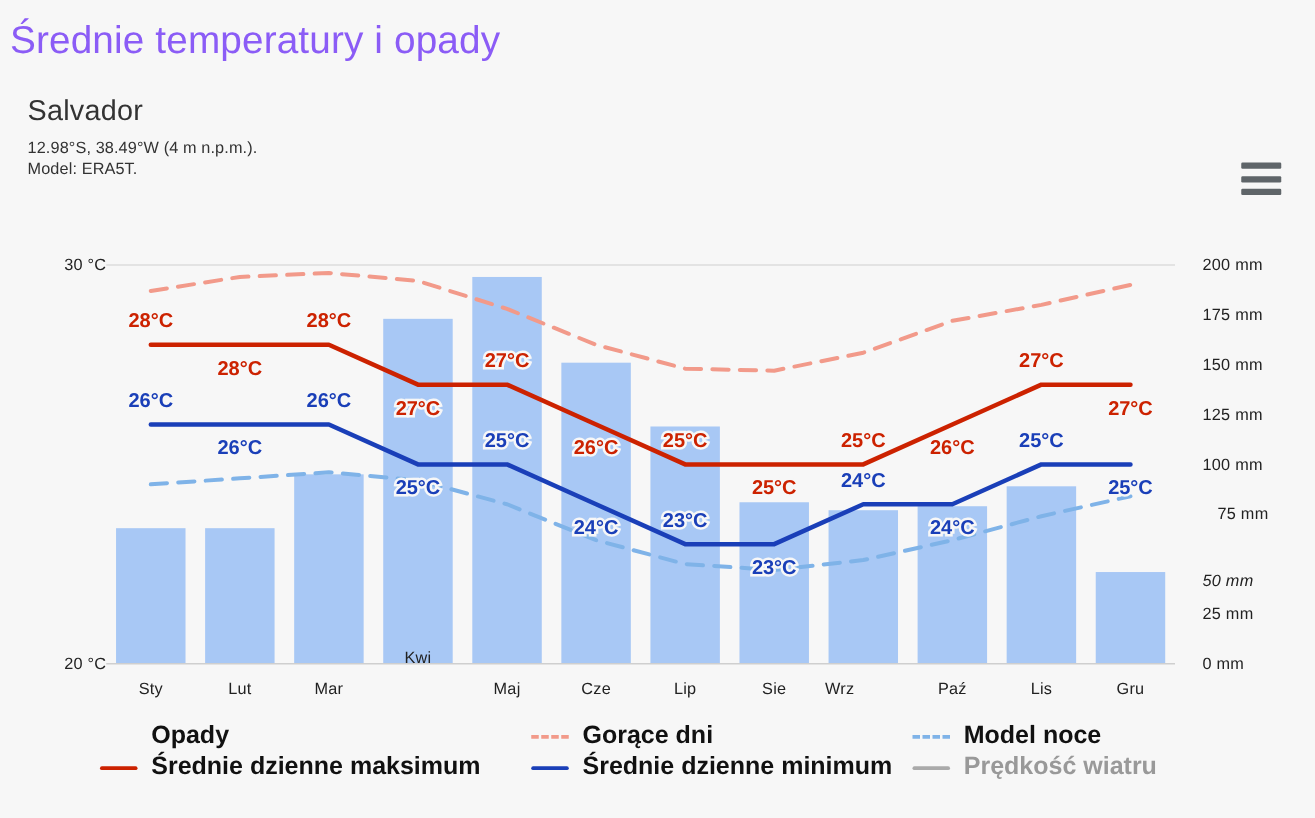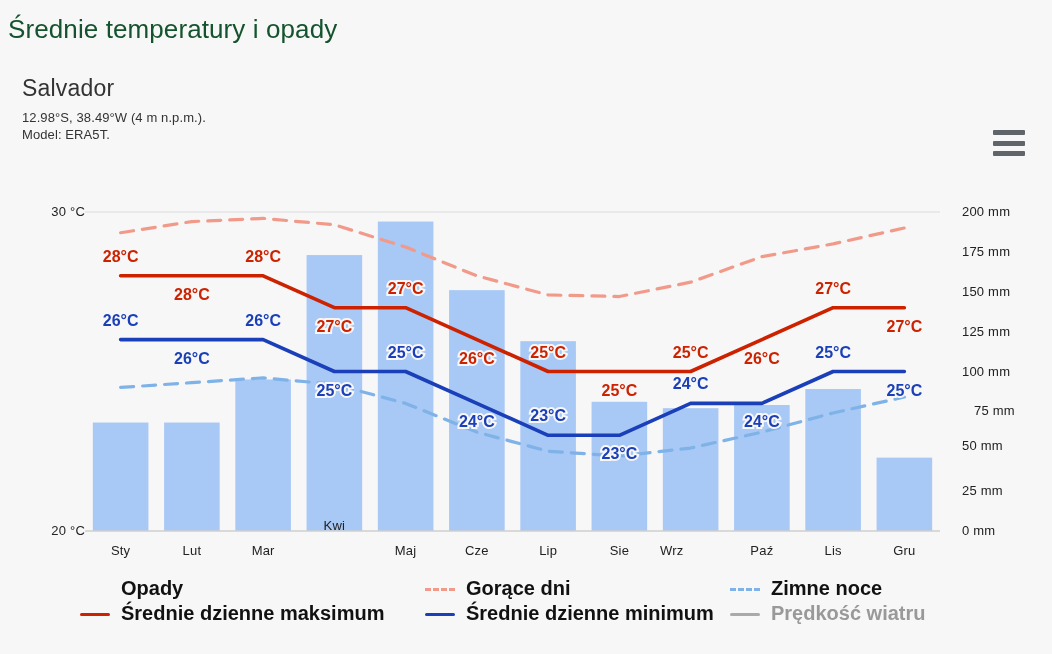--- a/index.html
+++ b/index.html
@@ -7,21 +7,21 @@
     width: 1052px; height: 654px;
     background: #f7f7f7;
     font-family: "Liberation Sans", sans-serif;
     overflow: hidden;
   }
   #page { position: relative; width: 1052px; height: 654px; background: #f7f7f7; }
 
   
   .page-title {
     position: absolute; left: 8px; top: 14px;
-    font-size: 26px; font-weight: 400; color: #14532d;
+    font-size: 31px; font-weight: 400; color: #8b5cf6;
     letter-spacing: .1px; white-space: nowrap;
   }
   .loc-block { position: absolute; left: 22px; top: 75px; }
   .loc-name { font-size: 23px; font-weight: 400; color: #333; letter-spacing: .2px; }
   .loc-coords, .loc-model {
     font-size: 13px; color: #333; line-height: 17px; letter-spacing: .1px;
   }
   .loc-coords { margin-top: 7px; }
 
   .brand {
@@ -124,21 +124,21 @@
       <text x="761.875" y="427.4" text-anchor="middle" font-family="&quot;Liberation Sans&quot;, sans-serif" font-size="16" font-weight="bold" fill="#1a3fb8" stroke="#f7f7f7" stroke-width="4" paint-order="stroke">24°C</text>
       <text x="833.125" y="357.5" text-anchor="middle" font-family="&quot;Liberation Sans&quot;, sans-serif" font-size="16" font-weight="bold" fill="#1a3fb8" stroke="#f7f7f7" stroke-width="4" paint-order="stroke">25°C</text>
       <text x="904.375" y="395.5" text-anchor="middle" font-family="&quot;Liberation Sans&quot;, sans-serif" font-size="16" font-weight="bold" fill="#1a3fb8" stroke="#f7f7f7" stroke-width="4" paint-order="stroke">25°C</text>
     </svg>
 
   <div id="axes">
       <div class="axis-label axis-left" style="top: 523px;">20 °C</div>
       <div class="axis-label axis-left" style="top: 204px;">30 °C</div>
       <div class="axis-label axis-right" style="top: 523px;">0 mm</div>
       <div class="axis-label axis-right" style="top: 483.125px;">25 mm</div>
-      <div class="axis-label axis-right" style="top: 438px;">50 mm</div>
+      <div class="axis-label axis-right" style="top: 457px; font-style: italic;">50 mm</div>
       <div class="axis-label axis-right" style="top: 403.375px; margin-left: 12px;">75 mm</div>
       <div class="axis-label axis-right" style="top: 363.5px;">100 mm</div>
       <div class="axis-label axis-right" style="top: 323.625px;">125 mm</div>
       <div class="axis-label axis-right" style="top: 283.75px;">150 mm</div>
       <div class="axis-label axis-right" style="top: 243.875px;">175 mm</div>
       <div class="axis-label axis-right" style="top: 204px;">200 mm</div>
       <div class="axis-label" style="left: 90.625px; width: 60px; text-align: center; top: 543px;">Sty</div>
       <div class="axis-label" style="left: 161.875px; width: 60px; text-align: center; top: 543px;">Lut</div>
       <div class="axis-label" style="left: 233.125px; width: 60px; text-align: center; top: 543px;">Mar</div>
       <div class="axis-label" style="left: 304.375px; width: 60px; text-align: center; top: 518px;">Kwi</div>
@@ -160,21 +160,21 @@
     <div class="lg">
       <span class="sw">
           <span class="sw-dash" style="border-color:#f29a8a"></span>
         </span>
       <span>Gorące dni</span>
     </div>
     <div class="lg">
       <span class="sw">
           <span class="sw-dash" style="border-color:#7fb3e8"></span>
         </span>
-      <span>Zimne noce</span>
+      <span>Model noce</span>
     </div>
     <div class="lg">
       <span class="sw">
           <span class="sw-line" style="background:#cc2200"></span>
         </span>
       <span>Średnie dzienne maksimum</span>
     </div>
     <div class="lg">
       <span class="sw">
           <span class="sw-line" style="background:#1a3fb8"></span>

